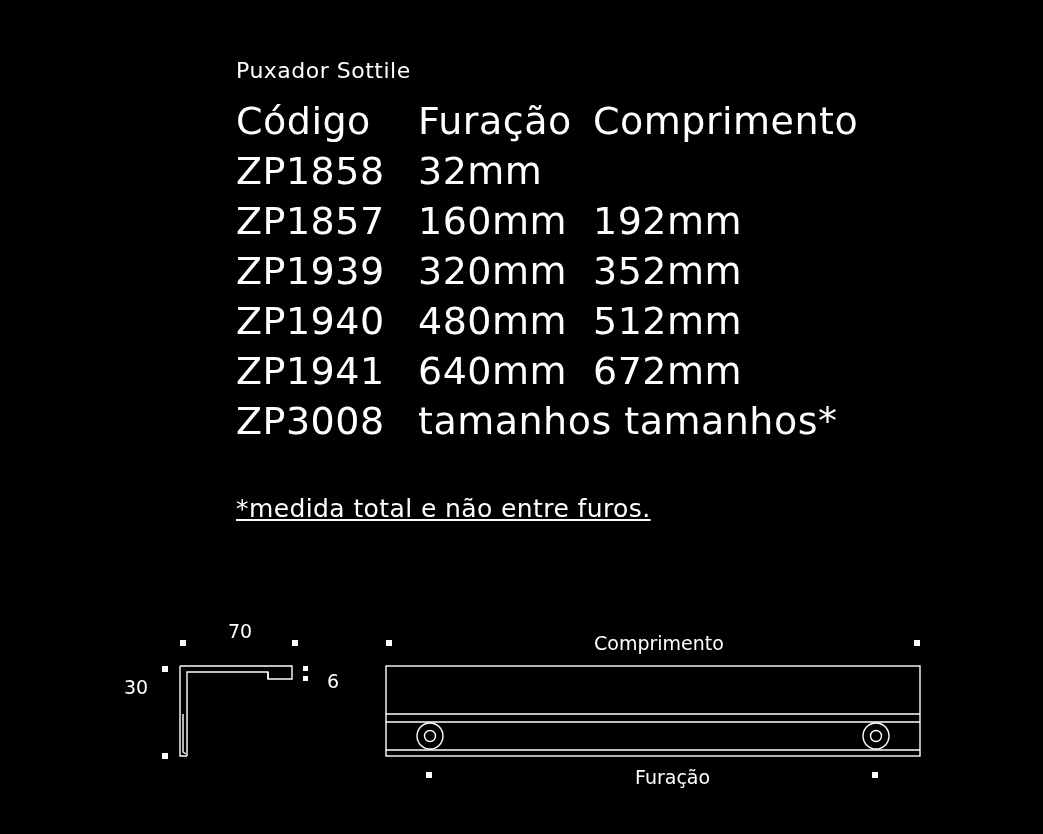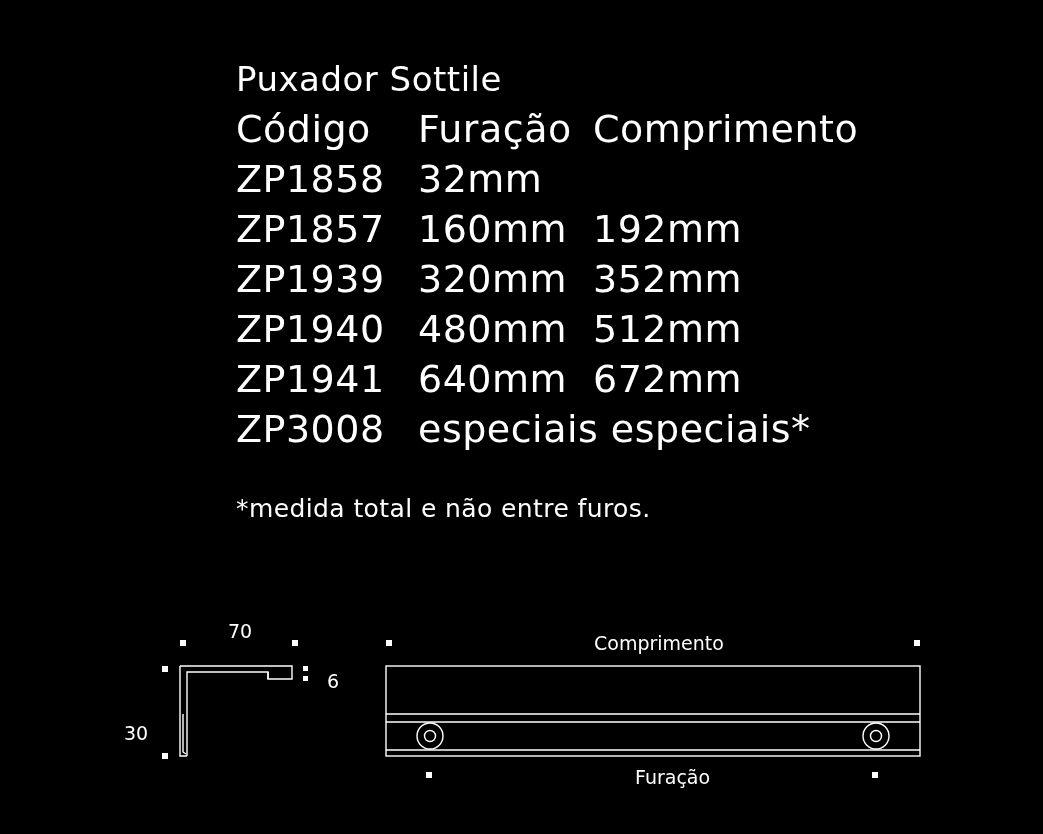--- a/index.html
+++ b/index.html
@@ -17,25 +17,24 @@
   }
 
   
   .spec-block {
     position: absolute;
     left: 236px;
     top: 46px;
     width: 760px;
   }
   .title {
-    font-size: 34px;
+    font-size: 22px;
     line-height: 50px;
     letter-spacing: 0.5px;
     white-space: nowrap;
-    margin-top: 8px;
   }
   .spec-row {
     display: flex;
     font-size: 38px;
     line-height: 50px;
     letter-spacing: 0.5px;
     white-space: nowrap;
   }
   .col-code   { width: 182px; flex: 0 0 182px; }
   .col-drill  { width: 175px; flex: 0 0 175px; }
@@ -43,38 +42,39 @@
   .col-wide   { flex: 1 1 auto; }
 
   .footnote {
     position: absolute;
     left: 236px;
     top: 492px;
     font-size: 25px;
     line-height: 34px;
     letter-spacing: 0.4px;
     white-space: nowrap;
+    text-decoration: underline;
   }
 
   
   .drawing {
     position: absolute;
     left: 0;
     top: 596px;
     width: 1043px;
     height: 238px;
   }
   .dim-label {
     position: absolute;
     font-size: 19px;
     color: #ffffff;
     white-space: nowrap;
   }
   .dim-40 { left: 228px; top: 620px; }
-  .dim-30 { left: 124px; top: 722px; }
+  .dim-30 { left: 124px; top: 676px; }
   .dim-6  { left: 327px; top: 670px; }
   .lbl-comprimento { left: 594px; top: 632px; font-size: 19px; }
   .lbl-furacao     { left: 635px; top: 766px; font-size: 19px; }
 
   .handle-svg { position: absolute; left: 0; top: 0; }
 </style>
 </head>
 <body>
 
 <div class="spec-block">
@@ -111,21 +111,21 @@
   </div>
 
   <div class="spec-row">
     <span class="col-code">ZP1941</span>
     <span class="col-drill">640mm</span>
     <span class="col-length">672mm</span>
   </div>
 
   <div class="spec-row">
     <span class="col-code">ZP3008</span>
-    <span class="col-wide">especiais especiais*</span>
+    <span class="col-wide">tamanhos tamanhos*</span>
   </div>
 
 </div>
 
 <div class="footnote">*medida total e não entre furos.</div>
 
 <div class="drawing">
 
   <svg class="handle-svg" width="1043" height="238" viewBox="0 0 1043 238">
 

